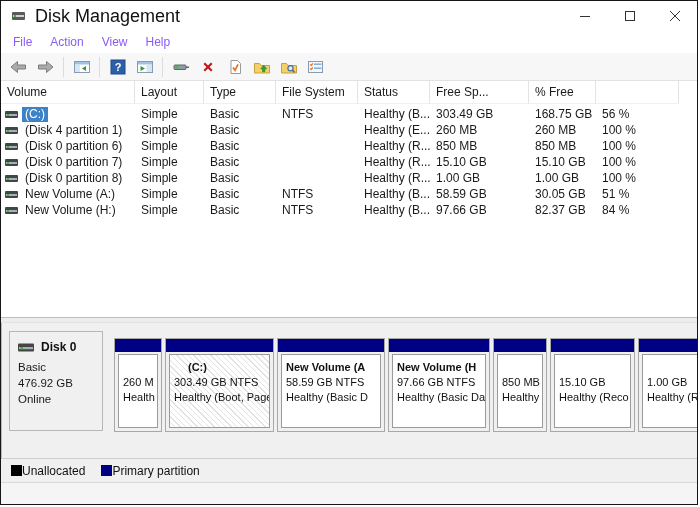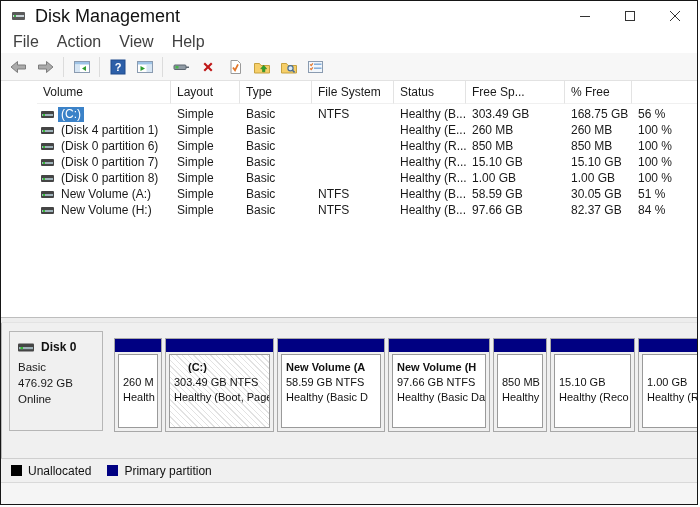--- a/index.html
+++ b/index.html
@@ -27,40 +27,39 @@
   .titlebar .app-icon { display: flex; margin-right: 8px; }
   .titlebar .title-text { font-size: 18px; color: #111; }
   .caption-buttons { margin-left: auto; display: flex; height: 100%; }
   .cap-btn { width: 45px; height: 100%; display: flex; align-items: center; justify-content: center; }
   
   .menubar {
     position: absolute; top: 30px; left: 0; right: 0; height: 22px;
     display: flex; align-items: center;
     background: #ffffff; padding-left: 3px;
   }
-  .menu-item { font-size: 16px; color: #404040; padding: 3px 9px; }
+  .menu-item { font-size: 12px; color: #8b5cf6; padding: 3px 9px; }
   
   .toolbar {
     position: absolute; top: 52px; left: 0; right: 0; height: 28px;
     display: flex; align-items: center;
     background: #f7f7f7;
     border-bottom: 1px solid #e2e2e2;
     padding-left: 4px;
   }
   .tb-btn { width: 27px; height: 24px; display: flex; align-items: center; justify-content: center; }
   .tb-sep { width: 1px; height: 20px; background: #dcdcdc; margin: 0 4px; }
   
   .list-pane {
     position: absolute; top: 80px; left: 0; right: 0; height: 236px;
     background: #ffffff; overflow: hidden;
   }
   .lv-grid {
     display: grid;
     grid-template-columns: 134px 69px 72px 82px 72px 99px 67px 83px 1fr;
-    margin-left: 36px;
   }
   .lv-header { height: 23px; }
   .hcell {
     font-size: 12px; color: #1a1a1a;
     padding: 4px 4px 0 6px;
     border-right: 1px solid #e3e3e3;
     border-bottom: 1px solid #f0f0f0;
     white-space: nowrap; overflow: hidden;
   }
   .lv-rows { margin-top: 2px; }
@@ -106,21 +105,21 @@
   }
   .pline { font-size: 11px; line-height: 15px; white-space: nowrap; color: #111; height: 15px; }
   .pline.ptitle { font-weight: bold; }
   .pline.indent { padding-left: 14px; }
   
   .legend-bar {
     position: absolute; top: 136px; left: 0; right: 0; height: 23px;
     display: flex; align-items: center; gap: 16px;
     padding-left: 10px; font-size: 12px; color: #111;
   }
-  .legend-item { display: flex; align-items: center; gap: 6px; }
+  .legend-item { display: flex; align-items: center; }
   .legend-sq { width: 11px; height: 11px; display: inline-block; }
   .sq-unallocated { background: #000000; }
   .sq-primary { background: #000082; }
   .status-bar {
     position: absolute; top: 159px; left: 0; right: 0; bottom: 0;
     background: #f5f5f5; border-top: 1px solid #d9d9d9;
   }
 </style>
 </head>
 <body>

